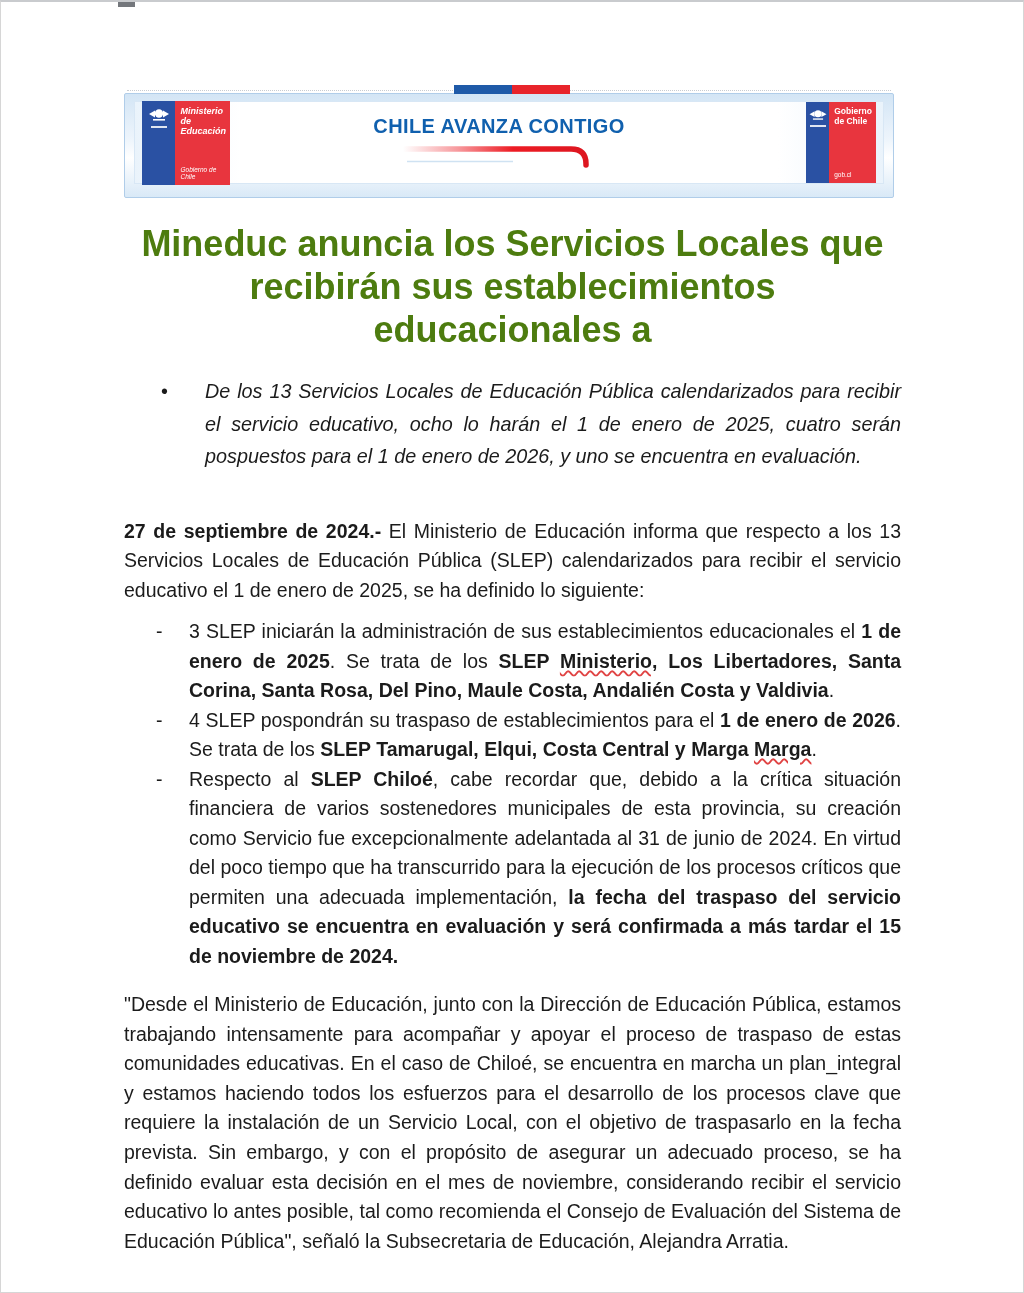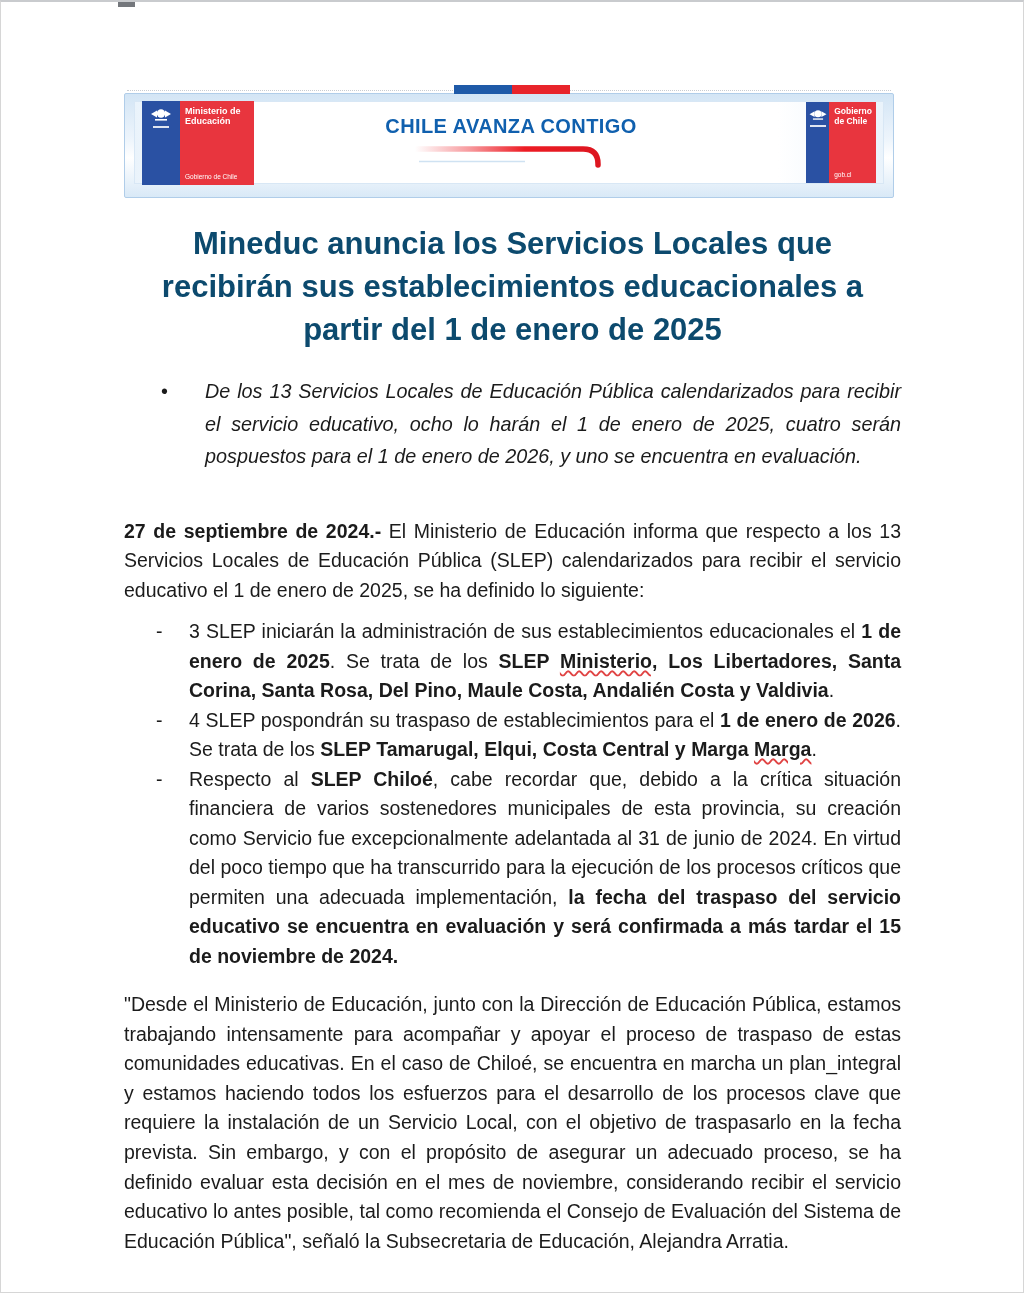--- a/index.html
+++ b/index.html
@@ -24,36 +24,36 @@
   .banner-topbar .seg-red  { flex:1; background:#e8242b; }
   .banner-inner {
     position:absolute; top:7px; left:9px; right:9px; bottom:13px; box-sizing:border-box;
     background:linear-gradient(90deg,#eaf3fb 0%, #ffffff 14%, #ffffff 86%, #eaf3fb 100%);
     border:1px solid #d8e7f5;
     display:flex; align-items:center; justify-content:space-between; padding:0 7px;
   }
   .gov-logo { display:flex; flex:none; }
   .gov-logo .col-blue { background:#2a51a3; display:flex; flex-direction:column; align-items:center; padding-top:6px; box-sizing:border-box; }
   .gov-logo .col-red  { background:#e8353e; color:#ffffff; display:flex; flex-direction:column; justify-content:space-between; padding:5px 4px 5px 5px; box-sizing:border-box; flex:1; }
-  .logo-left  { width:112px; height:84px; }
+  .logo-left  { width:88px; height:84px;font-style:italic; }
   .logo-left  .col-blue { width:38px; }
   .logo-right { width:70px; height:81px;padding-left:38px; }
   .logo-right .col-blue { width:33px; }
   .logo-title { font-weight:bold; font-size:9px; line-height:10px; }
   .logo-right .logo-title { font-size:8.5px; line-height:9.5px; }
   .logo-footer { font-size:6.5px; line-height:7px; }
   .emblem-line { width:16px; height:2px; background:rgba(255,255,255,.85); margin-top:3px; }
   .banner-center { display:flex; flex-direction:column; align-items:center; margin-top:2px; }
   .slogan { color:#1060ae; font-weight:bold; font-size:20px; letter-spacing:.4px; white-space:nowrap; }
   .swoosh { margin-top:5px; }
 
   
   .title {
     margin:24px 123px 0; width:777px; box-sizing:border-box;
-    text-align:center; font-size:31px; line-height:43px; font-weight:bold; color:#0c4a6e;
+    text-align:center; font-size:36px; line-height:43px; font-weight:bold; color:#4d7c0f;
   }
   .lead {
     margin:24px 123px 0; width:777px; box-sizing:border-box; padding-left:37px;
     display:flex; font-style:italic; font-size:19.8px; line-height:32.5px;
   }
   .lead-bullet { width:30px; flex:none; font-style:normal; }
   .lead-text { flex:1; text-align:justify;margin-left:14px; }
 
   .intro { margin:44px 123px 12px; width:777px; font-size:19.5px; line-height:29.5px; text-align:justify; }
   .b { font-weight:bold; }
@@ -143,21 +143,20 @@
           <div class="logo-footer">gob.cl</div>
         </div>
       </div>
 
     </div>
   </div>
 
   <h1 class="title">
     <div>Mineduc anuncia los Servicios Locales que</div>
     <div>recibirán sus establecimientos educacionales a</div>
-    <div>partir del 1 de enero de 2025</div>
   </h1>
 
   <div class="lead">
     <span class="lead-bullet">•</span>
     <span class="lead-text">De los 13 Servicios Locales de Educación Pública calendarizados para recibir el servicio educativo, ocho lo harán el 1 de enero de 2025, cuatro serán pospuestos para el 1 de enero de 2026, y uno se encuentra en evaluación.</span>
   </div>
 
   <p class="intro"><span class="b">27 de septiembre de 2024.-</span><span> El Ministerio de Educación informa que respecto a los 13 Servicios Locales de Educación Pública (SLEP) calendarizados para recibir el servicio educativo el 1 de enero de 2025, se ha definido lo siguiente:</span></p>
 
   <div class="dash-list">

